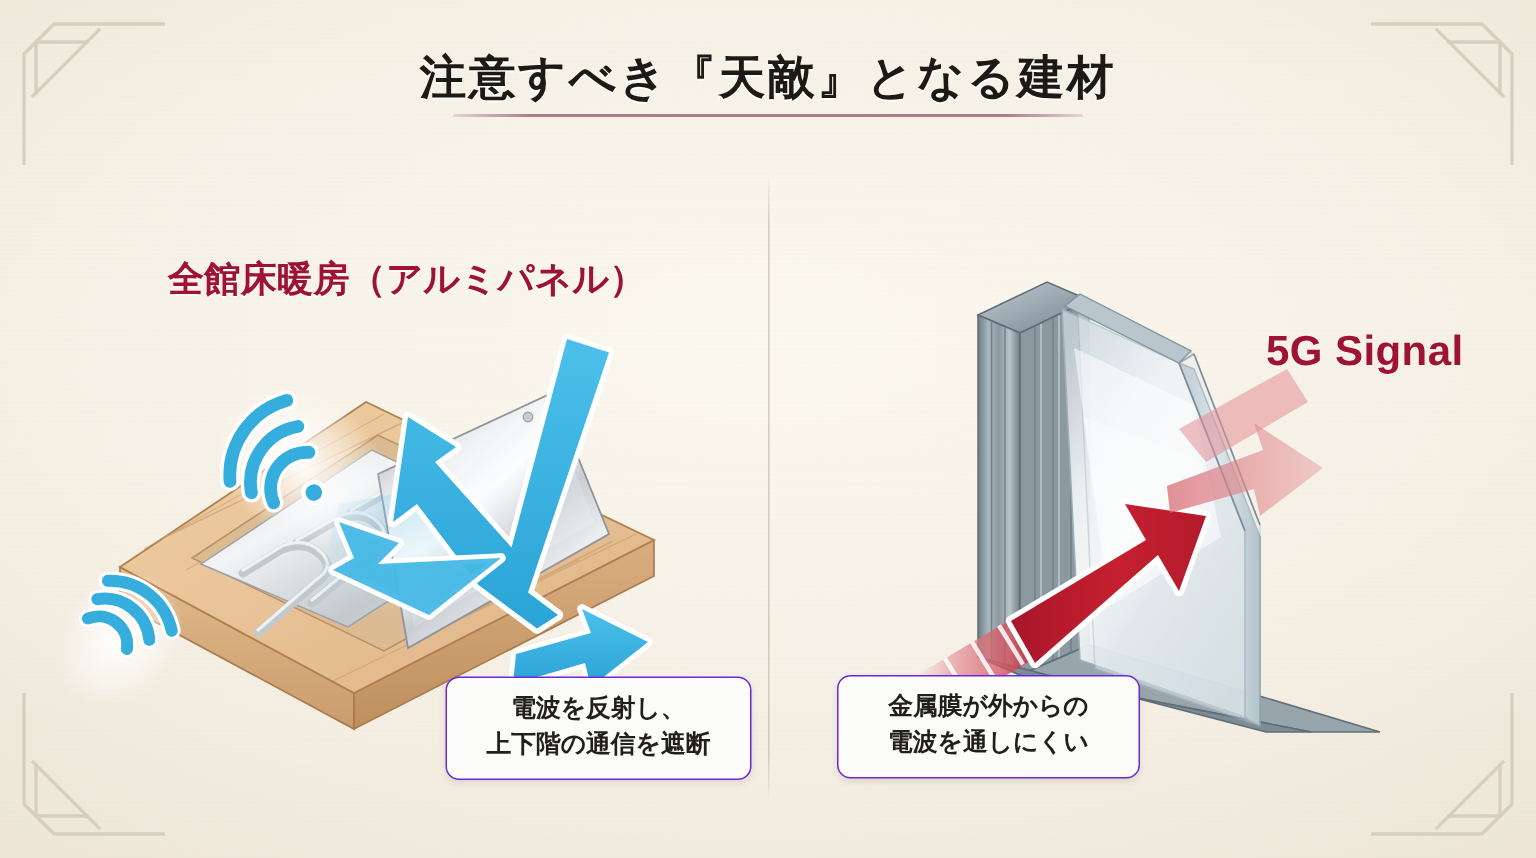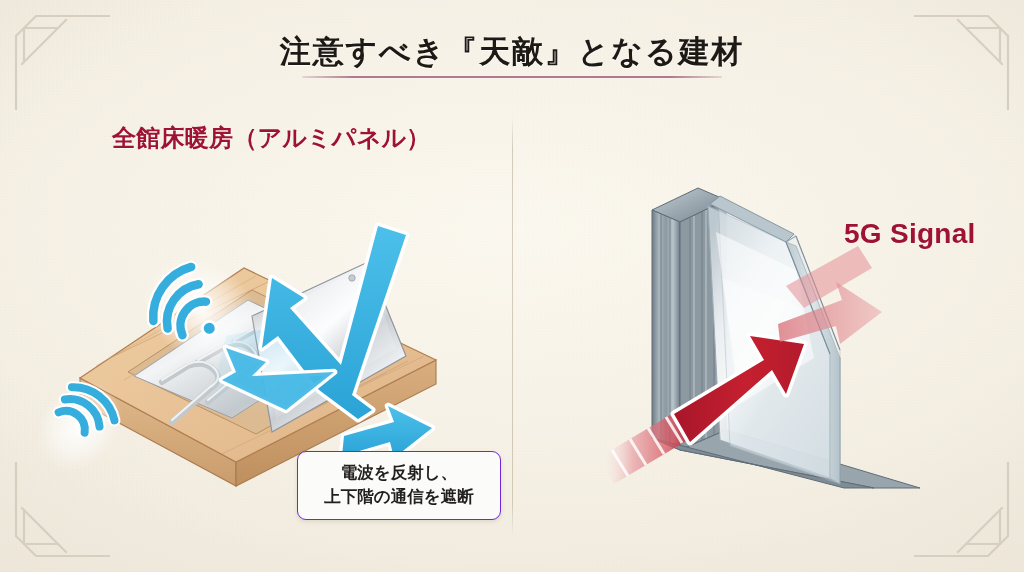--- a/index.html
+++ b/index.html
@@ -84,21 +84,21 @@
   .panel-heading {
     position: absolute;
     top: 122px;
     font-size: 24px;
     font-weight: 700;
     color: #9e1334;
     letter-spacing: .01em;
     white-space: nowrap;
     text-shadow: 0 1px 0 rgba(255,255,255,.7);
   }
-  .panel-heading.left  { left: 112px; }
+  .panel-heading.left  { left: 112px; margin-top: 48px; }
   .panel-heading.right { left: 600px; }
 
   
   .caption {
     position: absolute;
     background: #fbfbfa;
     border: 1px solid #6d28d9;
     border-radius: 9px;
     box-shadow: 0 2px 4px rgba(90,75,55,.13);
     padding: 9px 14px 10px 14px;
@@ -460,14 +460,16 @@
 
       <g>
         <path d="M196 128 L268 88 L282 110 L214 150 Z" fill="#e38e95" opacity=".55"></path>
         <path d="M188 166 L252 142 L246 124 L292 154 L250 186 L246 168 L190 184 Z" fill="url(#weakArrow)"></path>
       </g>
     </svg>
   </div>
 
   <div class="sig-label">5G Signal</div>
 
+  <div class="caption right">金属膜が外からの
+電波を通しにくい</div>
 
 </div>
 
 </body></html>

